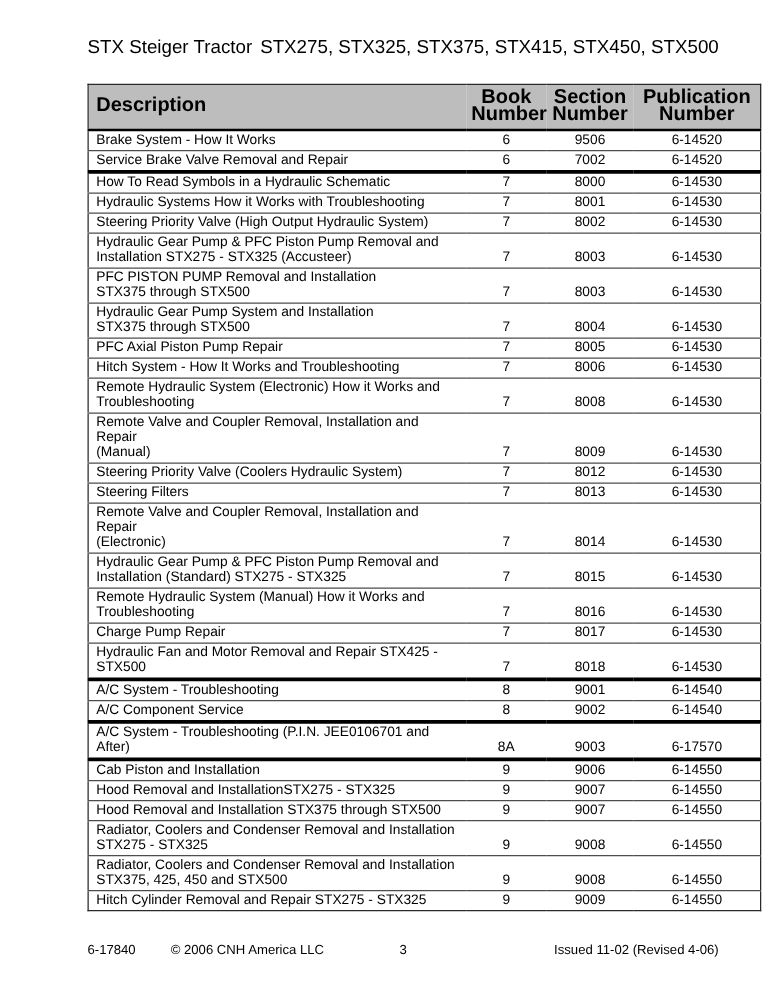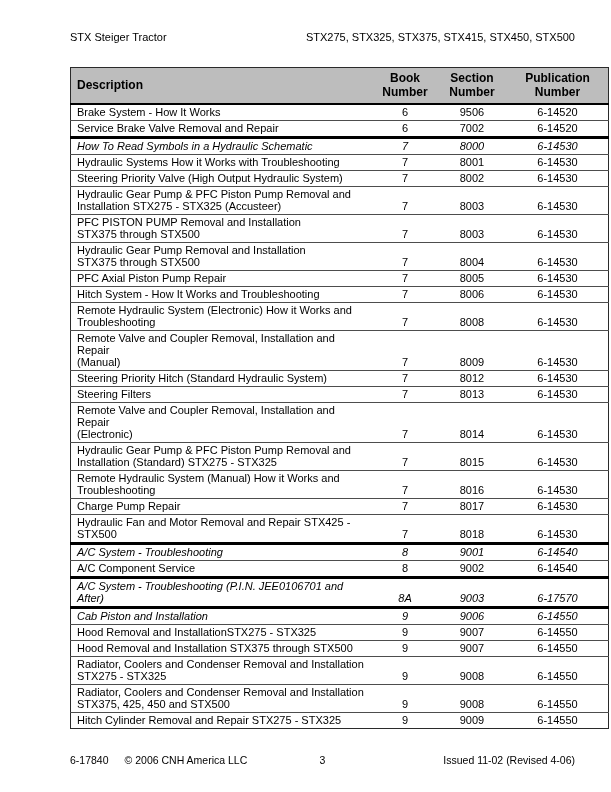--- a/index.html
+++ b/index.html
@@ -12,33 +12,33 @@
   }
   .page {
     position: relative;
     width: 611px; height: 792px;
     background: #ffffff;
     overflow: hidden;
   }
   .page-header {
     position: absolute; top: 31px; left: 70px; right: 36px;
     display: flex; justify-content: space-between; align-items: baseline;
-    font-size: 11px; line-height: 13px;
+    font-size: 15px; line-height: 13px;
   }
   .doc-table-wrap { position: absolute; top: 67px; left: 70px; right: 36px; }
   table {
     width: 100%;
     border-collapse: collapse;
     border: 1px solid #2a2a2a;
     table-layout: fixed;
   }
   thead th {
     background: var(--header-bg, #bdbdbd);
     font-weight: bold;
-    font-size: 12px; line-height: 14px;
+    font-size: 16px; line-height: 14px;
     padding: 3px 4px 4px;
     border-bottom: 2px solid #000000;
     white-space: pre-line;
     text-align: center;
     vertical-align: middle;
   }
   thead th.col-desc { text-align: left; padding-left: 6px; }
   .col-desc { width: 292px; }
   .col-book { width: 56px; }
   .col-section { width: 62px; }
@@ -49,27 +49,27 @@
     padding: 1px 3px 2px;
     border-top: 1px solid #4d4d4d;
   }
   td.desc {
     white-space: pre-line;
     padding-left: 6px;
     vertical-align: top;
     text-align: left;
   }
   td.num { text-align: center; vertical-align: bottom; }
-  tr.group-start td { border-top: 3px solid #000000; font-style: italic; }
+  tr.group-start td { border-top: 3px solid #000000; }
   .page-footer {
     position: absolute; left: 70px; right: 36px; bottom: 26px;
     display: flex; align-items: baseline;
     font-size: 10.5px; line-height: 12px;
   }
-  .footer-left { flex: 1; display: flex; gap: 16px; }
+  .footer-left { flex: 1; display: flex; gap: 28px; }
   .footer-page { flex: 0 0 auto; }
   .footer-right { flex: 1; text-align: right; }
 </style>
 </head>
 <body>
 
 <div class="page">
 
   <div class="page-header">
     <span>STX Steiger Tractor</span>
@@ -128,21 +128,21 @@
             <td class="num">6-14530</td>
           </tr>
           <tr>
             <td class="desc">PFC PISTON PUMP Removal and Installation
 STX375 through STX500</td>
             <td class="num">7</td>
             <td class="num">8003</td>
             <td class="num">6-14530</td>
           </tr>
           <tr>
-            <td class="desc">Hydraulic Gear Pump Removal and Installation
+            <td class="desc">Hydraulic Gear Pump System and Installation
 STX375 through STX500</td>
             <td class="num">7</td>
             <td class="num">8004</td>
             <td class="num">6-14530</td>
           </tr>
           <tr>
             <td class="desc">PFC Axial Piston Pump Repair</td>
             <td class="num">7</td>
             <td class="num">8005</td>
             <td class="num">6-14530</td>
@@ -161,21 +161,21 @@
             <td class="num">6-14530</td>
           </tr>
           <tr>
             <td class="desc">Remote Valve and Coupler Removal, Installation and Repair
 (Manual)</td>
             <td class="num">7</td>
             <td class="num">8009</td>
             <td class="num">6-14530</td>
           </tr>
           <tr>
-            <td class="desc">Steering Priority Hitch (Standard Hydraulic System)</td>
+            <td class="desc">Steering Priority Valve (Coolers Hydraulic System)</td>
             <td class="num">7</td>
             <td class="num">8012</td>
             <td class="num">6-14530</td>
           </tr>
           <tr>
             <td class="desc">Steering Filters</td>
             <td class="num">7</td>
             <td class="num">8013</td>
             <td class="num">6-14530</td>
           </tr>

